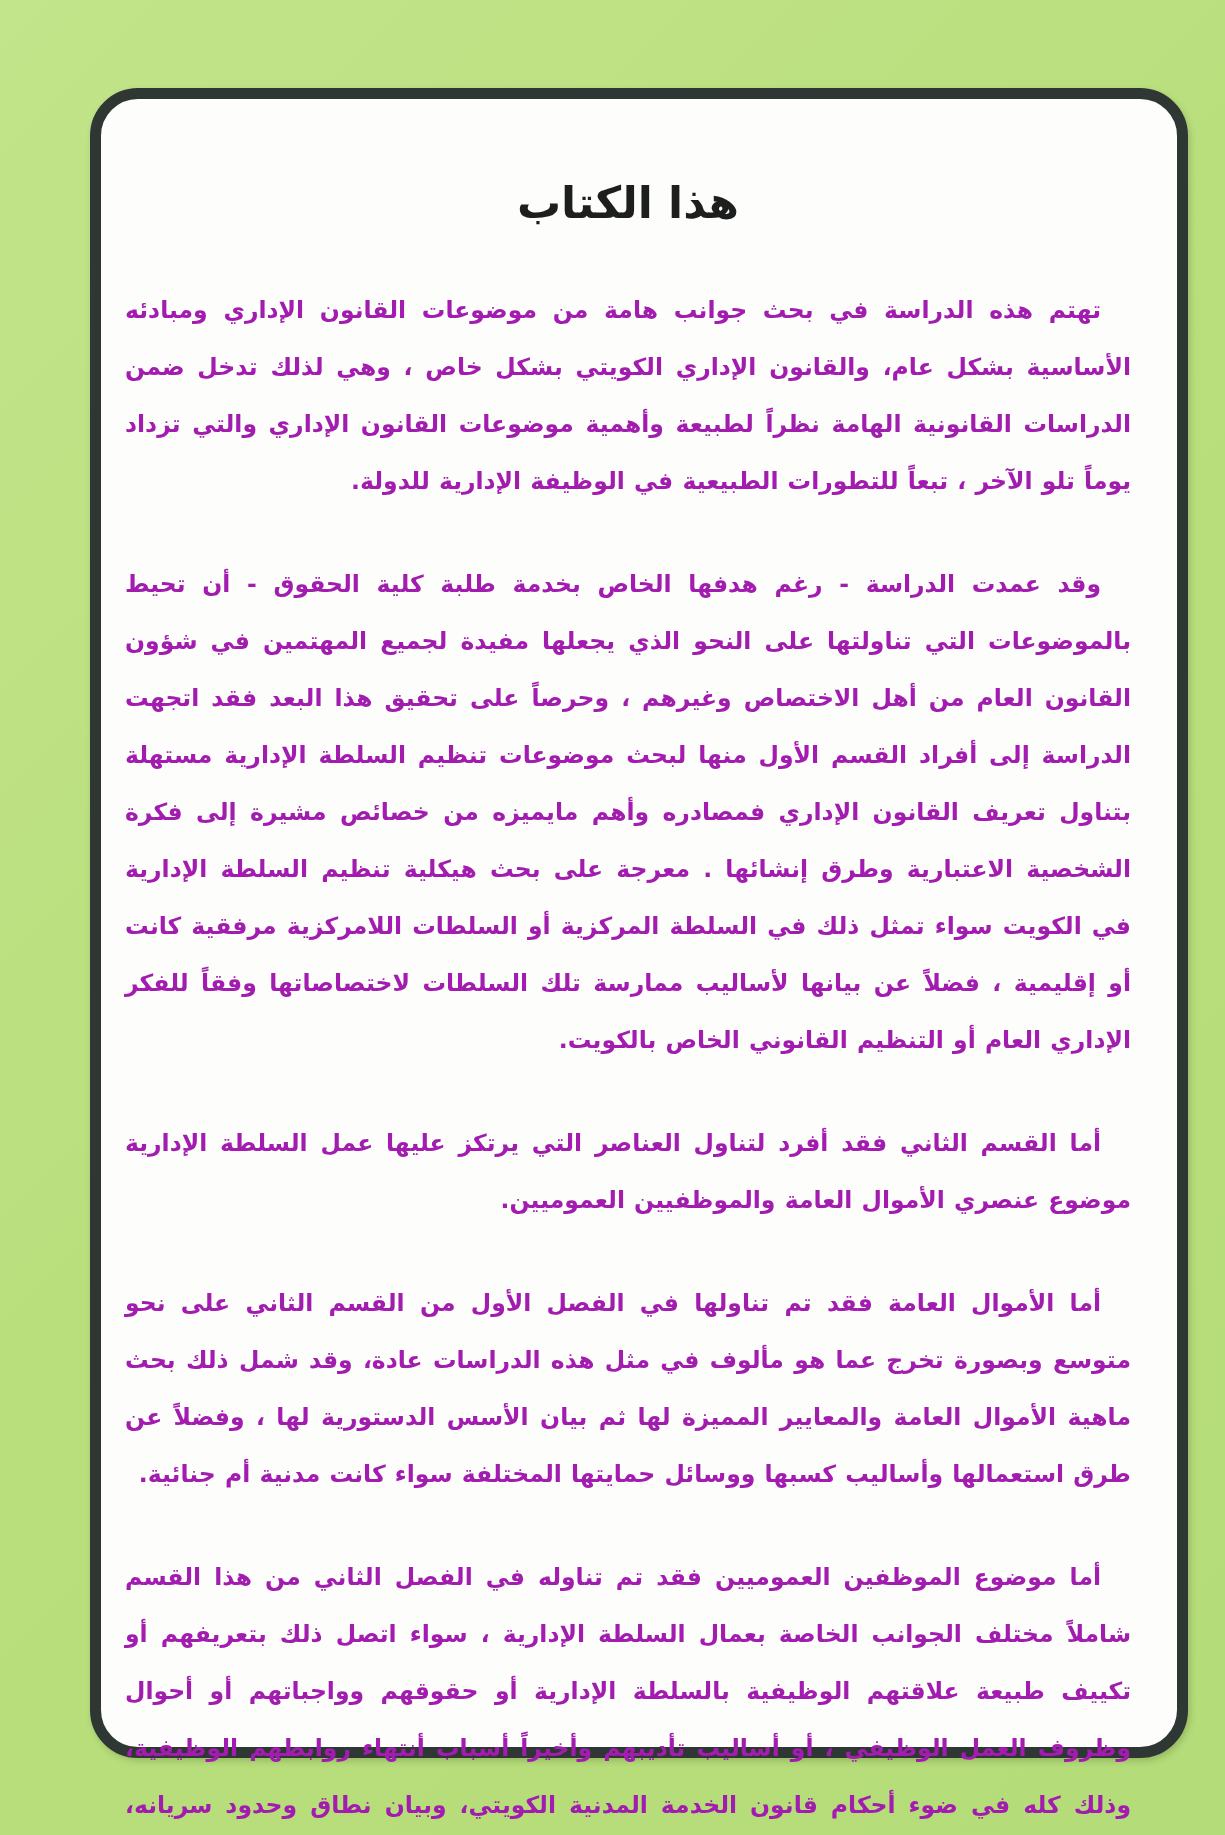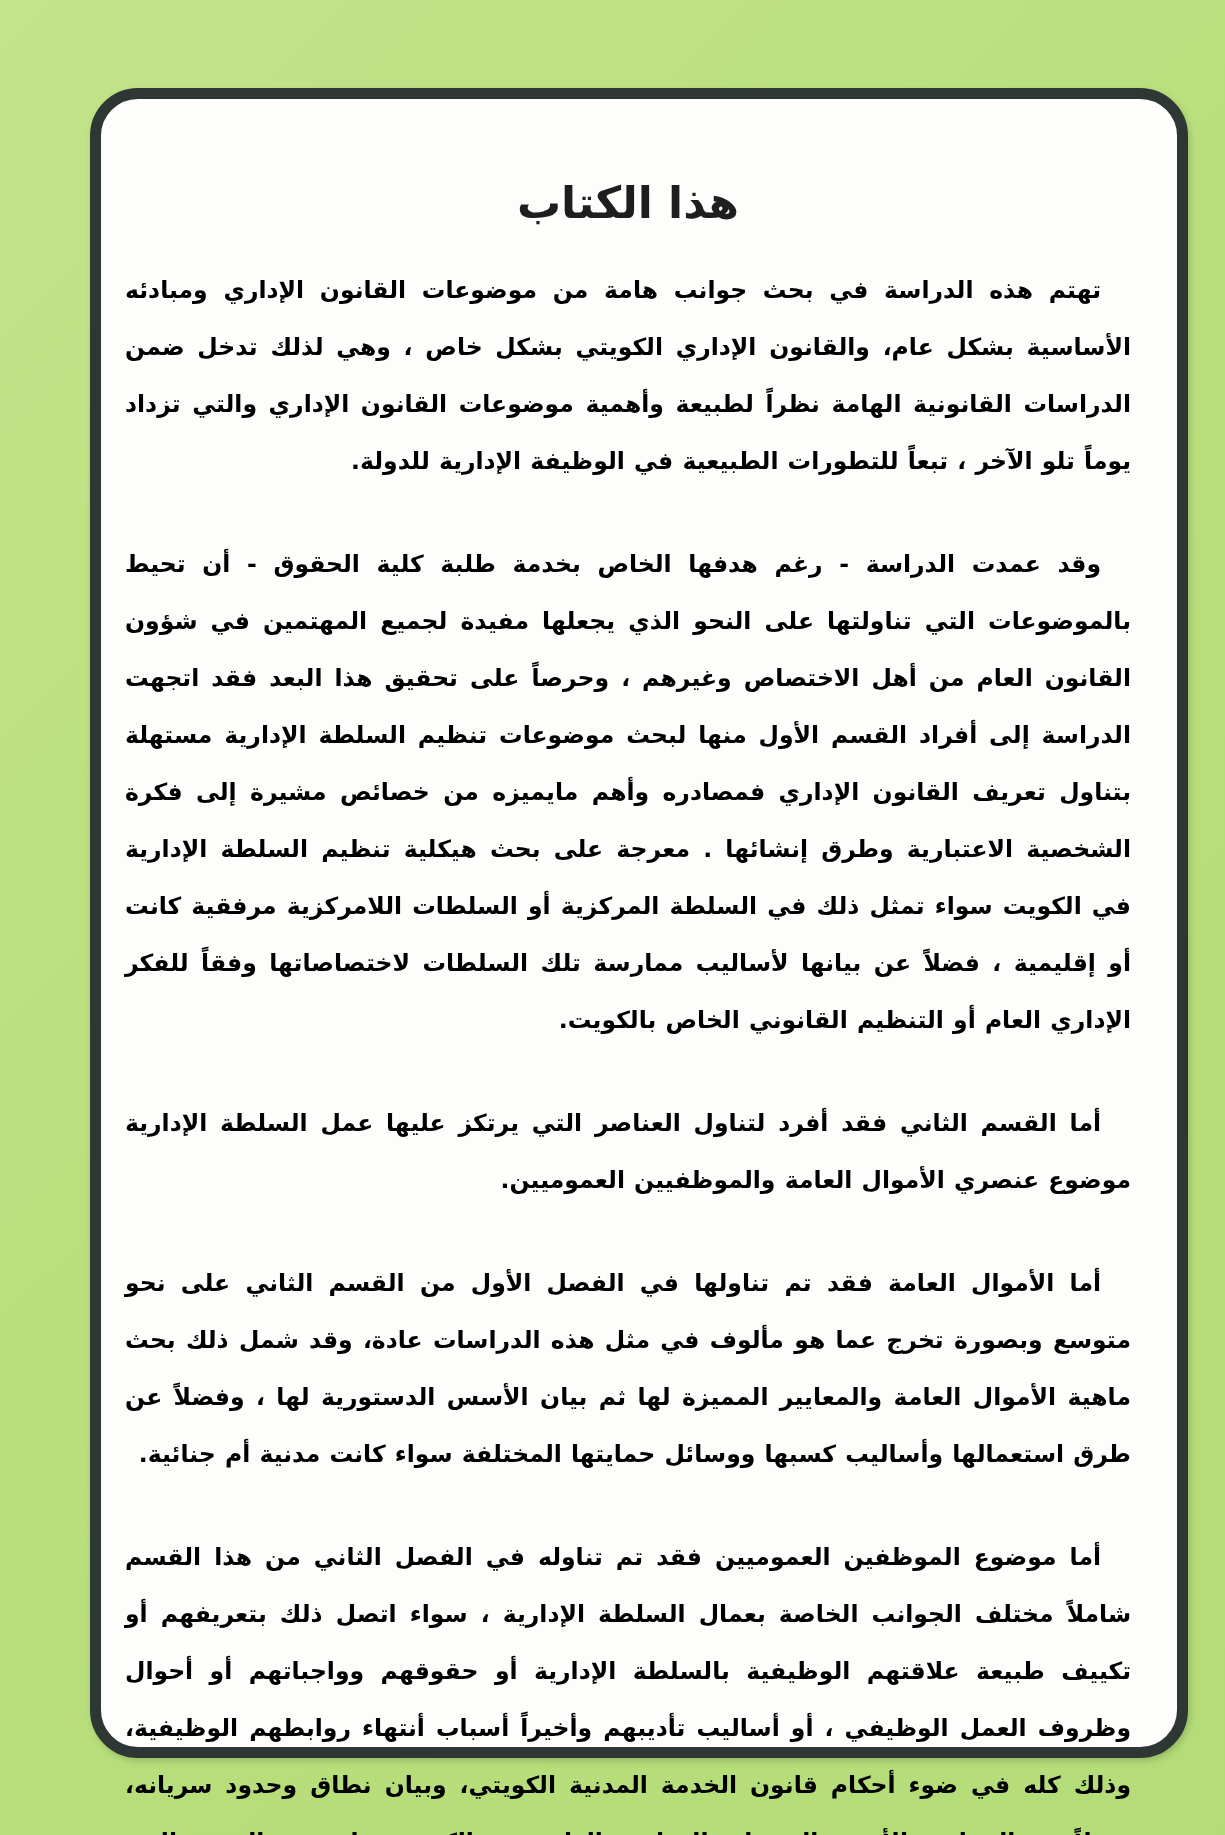--- a/index.html
+++ b/index.html
@@ -36,30 +36,30 @@
     bottom: 0;
     padding: 78px 46px 40px 24px;
     direction: rtl;
   }
   .book-title {
     text-align: center;
     font-size: 44px;
     font-weight: bold;
     color: #1c1f1d;
     letter-spacing: 1px;
-    margin: 0 0 34px 0;
+    margin: 0 0 54px 0;
   }
   .book-paragraph {
     direction: rtl;
     text-align: justify;
     text-align-last: right;
     text-indent: 30px;
     font-size: 23.5px;
     font-weight: bold;
-    color: #000000;
+    color: #a21caf;
     line-height: 57px;
     margin: 0 0 46px 0;
     word-spacing: 1px;
   }
   .book-paragraph:last-child {
     margin-bottom: 0;
   }
 </style>
 </head>
 <body>

